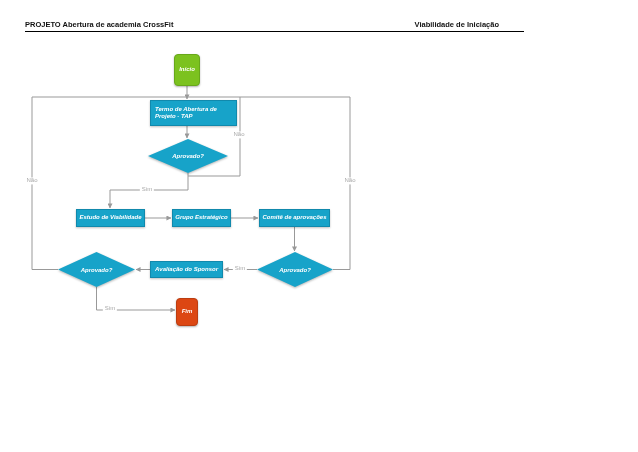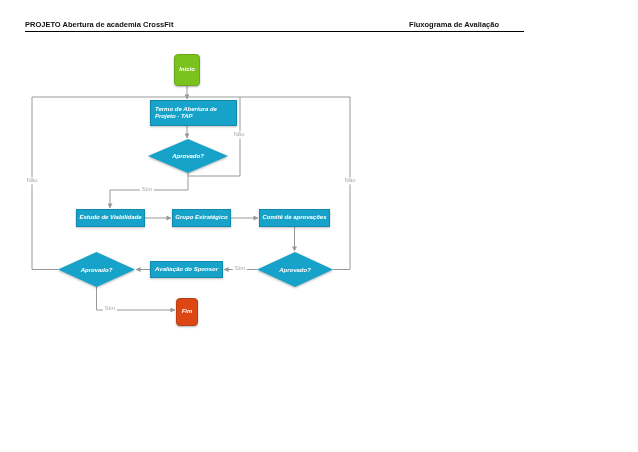--- a/index.html
+++ b/index.html
@@ -85,21 +85,21 @@
   #lbl-nao2 { left:350px; top:181px; }
   #lbl-sim2 { left:240px; top:269px; }
   #lbl-sim3 { left:110px; top:309px; }
 </style>
 </head>
 <body>
 
 <div class="page">
 
   <div class="hdr-left">PROJETO Abertura de academia CrossFit</div>
-  <div class="hdr-right">Fluxograma de Avaliação</div>
+  <div class="hdr-right">Viabilidade de Iniciação</div>
   <div class="hdr-rule"></div>
 
   <div class="canvas">
 
     <svg class="wires" width="638" height="452" viewBox="0 0 638 452">
       <defs>
         <marker id="arrow" viewBox="0 0 6 6" refX="5.5" refY="3" markerWidth="5" markerHeight="5" orient="auto">
           <path d="M0,0 L6,3 L0,6 z" fill="#999999"></path>
         </marker>
       </defs>

